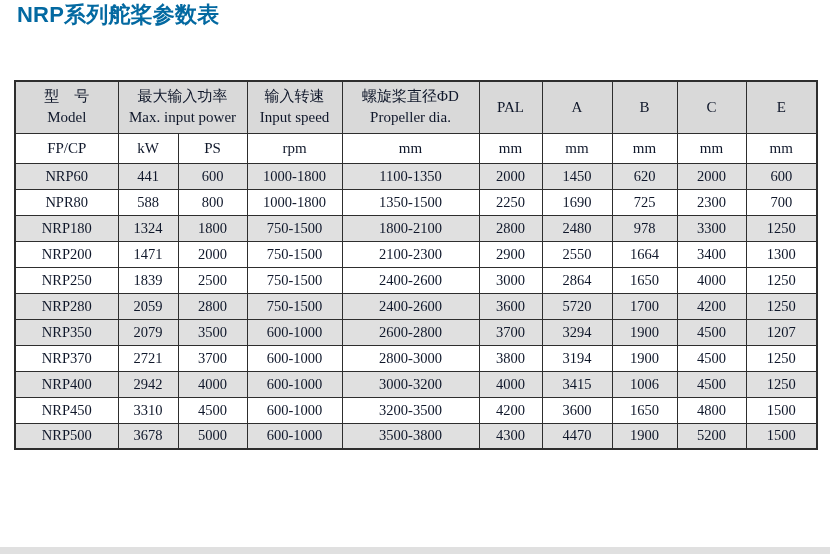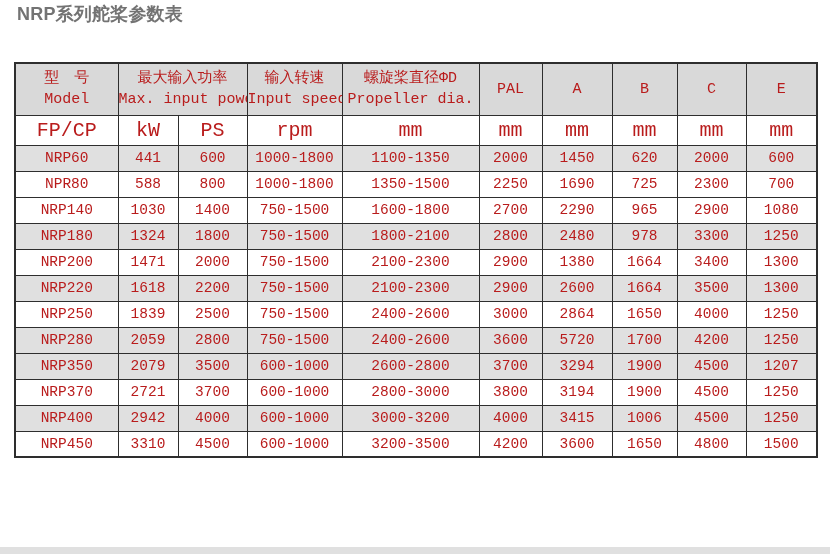--- a/index.html
+++ b/index.html
@@ -8,33 +8,33 @@
     width: 830px; height: 555px;
     background: #ffffff;
     position: relative;
     overflow: hidden;
     font-family: "Liberation Sans", sans-serif;
   }
   .titles { padding: 3px 0 0 17px; }
   .title {
     font-family: "Liberation Sans", sans-serif;
     font-weight: bold;
-    font-size: 18px;
+    font-size: 22px;
     line-height: 23px;
-    color: #737373;
+    color: #0369a1;
     letter-spacing: 0.2px;
   }
   table.spec {
     position: absolute;
-    left: 14px; top: 62px;
+    left: 14px; top: 80px;
     width: 802px;
     border-collapse: collapse;
     table-layout: fixed;
-    font-family: Liberation Mono, monospace;
-    color: #b91c1c;
+    font-family: Liberation Serif, serif;
+    color: #0f172a;
     border: 2px solid var(--border, #2e2e2e);
   }
   table.spec th, table.spec td {
     border: 1px solid var(--border, #2e2e2e);
     text-align: center;
     vertical-align: middle;
     padding: 0;
     font-weight: normal;
     overflow: hidden;
     white-space: nowrap;
@@ -42,21 +42,21 @@
   tr.hdr th {
     background: var(--header-bg, #d9d9d9);
     height: 52px;
     font-size: 15px;
     line-height: 21px;
   }
   tr.hdr .zh, tr.hdr .en { display: block; }
   tr.units td {
     height: 30px;
     background: #ffffff;
-    font-size: 20px;
+    font-size: 15px;
   }
   tbody td {
     height: 26px;
     font-size: 14.5px;
     background: #ffffff;
   }
   tbody tr.stripe td { background: var(--stripe-bg, #e0e0e0); }
   .bottom-band {
     position: absolute;
     left: 0; right: 0; bottom: 1px;
@@ -139,66 +139,42 @@
         <td>588</td>
         <td>800</td>
         <td>1000-1800</td>
         <td>1350-1500</td>
         <td>2250</td>
         <td>1690</td>
         <td>725</td>
         <td>2300</td>
         <td>700</td>
       </tr>
-      <tr>
-        <td>NRP140</td>
-        <td>1030</td>
-        <td>1400</td>
-        <td>750-1500</td>
-        <td>1600-1800</td>
-        <td>2700</td>
-        <td>2290</td>
-        <td>965</td>
-        <td>2900</td>
-        <td>1080</td>
-      </tr>
       <tr class="stripe">
         <td>NRP180</td>
         <td>1324</td>
         <td>1800</td>
         <td>750-1500</td>
         <td>1800-2100</td>
         <td>2800</td>
         <td>2480</td>
         <td>978</td>
         <td>3300</td>
         <td>1250</td>
       </tr>
       <tr>
         <td>NRP200</td>
         <td>1471</td>
         <td>2000</td>
         <td>750-1500</td>
         <td>2100-2300</td>
         <td>2900</td>
-        <td>1380</td>
+        <td>2550</td>
         <td>1664</td>
         <td>3400</td>
-        <td>1300</td>
-      </tr>
-      <tr class="stripe">
-        <td>NRP220</td>
-        <td>1618</td>
-        <td>2200</td>
-        <td>750-1500</td>
-        <td>2100-2300</td>
-        <td>2900</td>
-        <td>2600</td>
-        <td>1664</td>
-        <td>3500</td>
         <td>1300</td>
       </tr>
       <tr>
         <td>NRP250</td>
         <td>1839</td>
         <td>2500</td>
         <td>750-1500</td>
         <td>2400-2600</td>
         <td>3000</td>
         <td>2864</td>
@@ -259,16 +235,28 @@
         <td>3310</td>
         <td>4500</td>
         <td>600-1000</td>
         <td>3200-3500</td>
         <td>4200</td>
         <td>3600</td>
         <td>1650</td>
         <td>4800</td>
         <td>1500</td>
       </tr>
+      <tr class="stripe">
+        <td>NRP500</td>
+        <td>3678</td>
+        <td>5000</td>
+        <td>600-1000</td>
+        <td>3500-3800</td>
+        <td>4300</td>
+        <td>4470</td>
+        <td>1900</td>
+        <td>5200</td>
+        <td>1500</td>
+      </tr>
     </tbody>
 </table>
 
 <div class="bottom-band"></div>
 
 </body></html>

